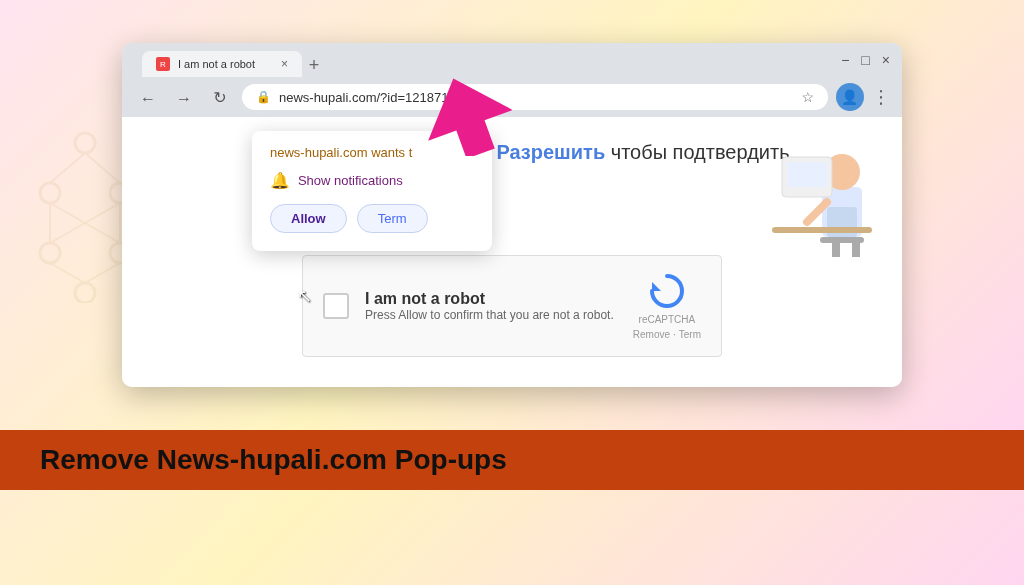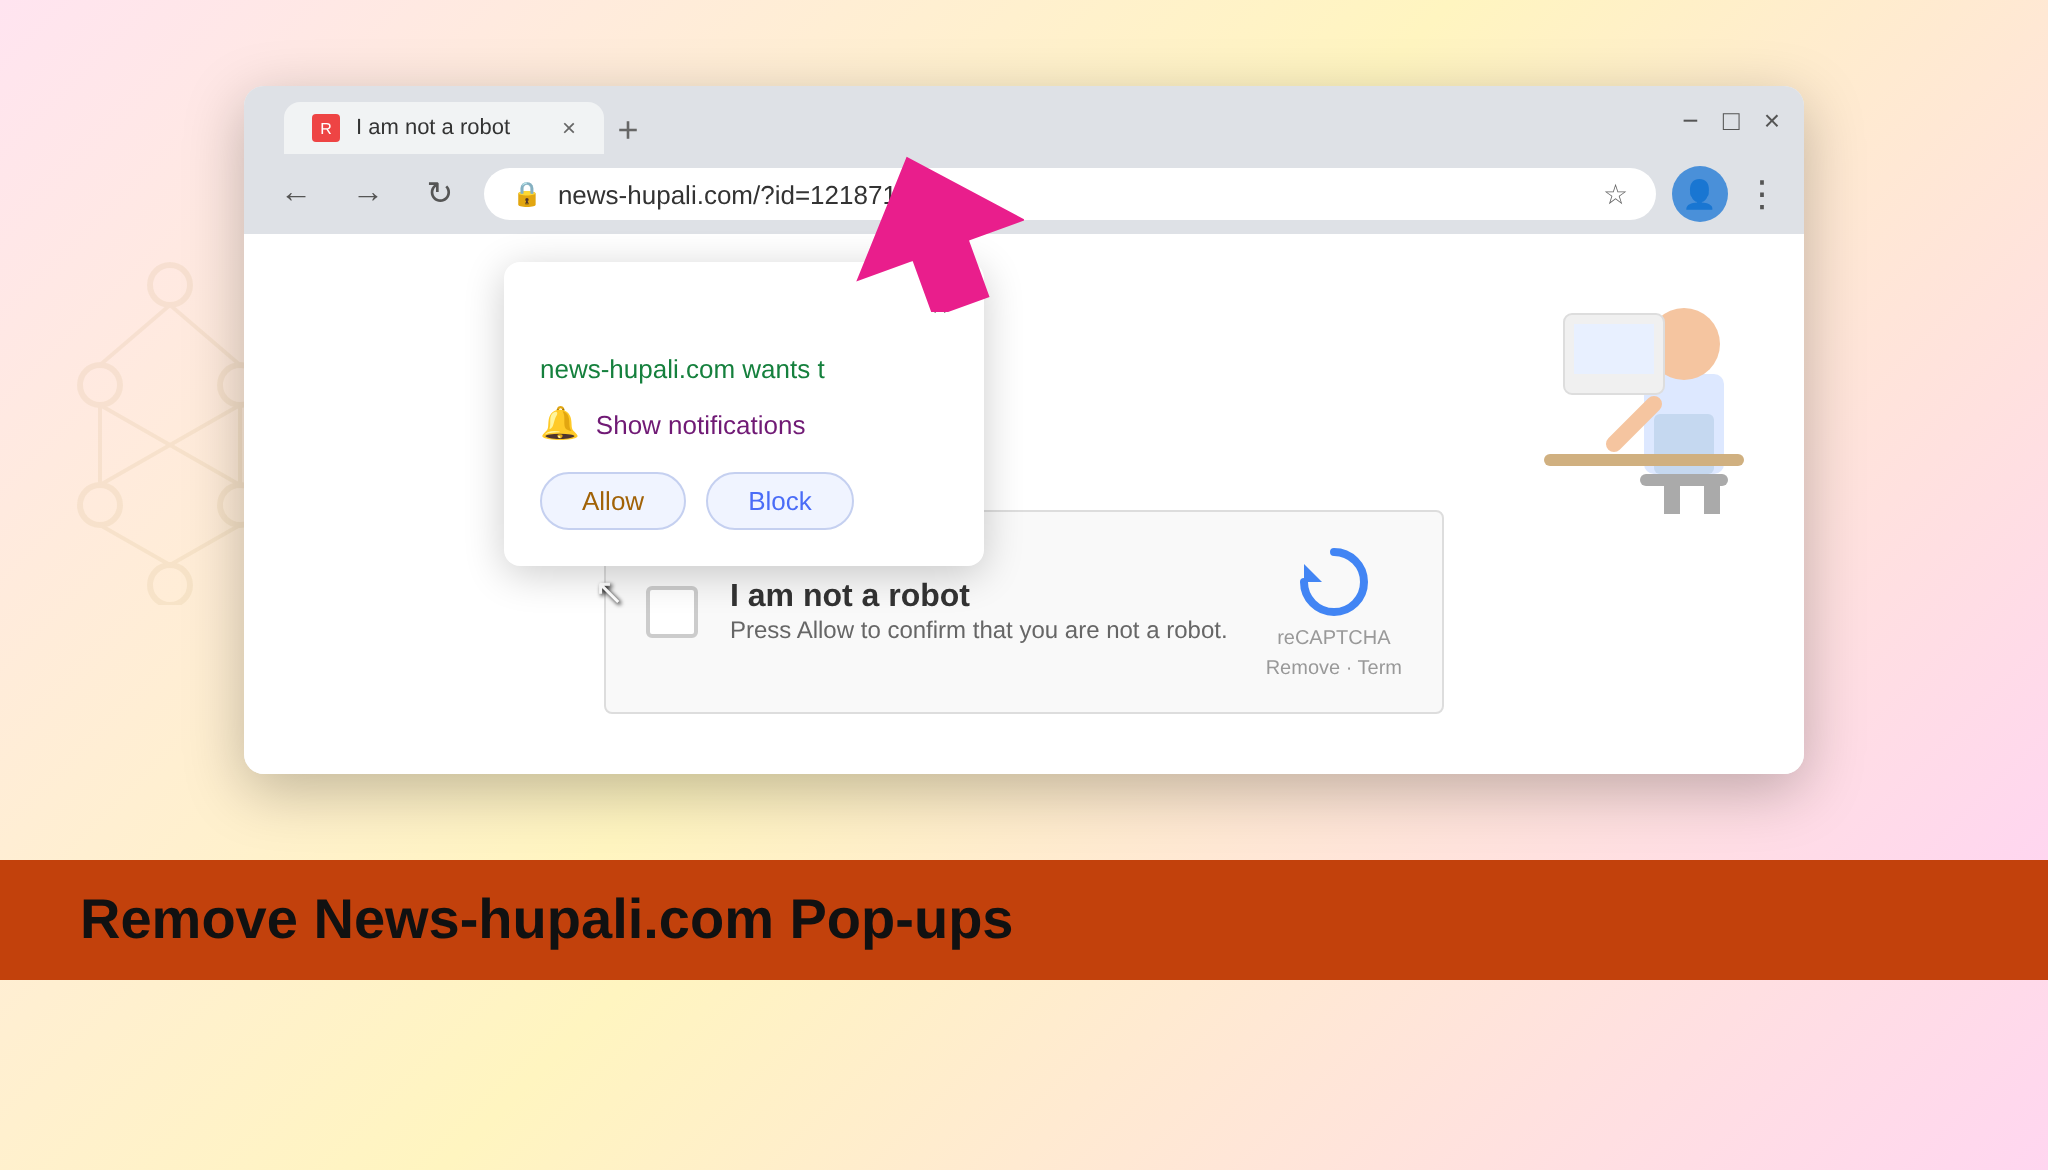--- a/index.html
+++ b/index.html
@@ -239,25 +239,24 @@
       z-index: 10;
     }
     .popup-header {
       display: flex;
       justify-content: space-between;
       align-items: flex-start;
       margin-bottom: 10px;
     }
     .popup-title {
       font-size: 13px;
-      color: #15803d;
+      color: #a16207;
       font-weight: 400;
       flex: 1;
       padding-right: 8px;
-      margin-top: 32px;
     }
     .popup-close {
       font-size: 14px;
       color: #666;
       cursor: pointer;
     }
     .popup-notification-row {
       display: flex;
       align-items: center;
       gap: 8px;
@@ -274,23 +273,23 @@
     .popup-buttons {
       display: flex;
       gap: 10px;
     }
     .popup-allow-btn {
       background: #f0f4ff;
       border: 1px solid #c5d0f0;
       border-radius: 20px;
       padding: 6px 20px;
       font-size: 13px;
-      color: #a16207;
-      cursor: pointer;
-      font-weight: 400;
+      color: #4c1d95;
+      cursor: pointer;
+      font-weight: 700;
     }
     .popup-block-btn {
       background: #f0f4ff;
       border: 1px solid #c5d0f0;
       border-radius: 20px;
       padding: 6px 20px;
       font-size: 13px;
       color: #4a6cf7;
       cursor: pointer;
       font-weight: 500;
@@ -401,20 +400,23 @@
         <span class="address-lock">🔒</span>
         <span class="address-text">news-hupali.com/?id=1218717454</span>
         <span class="address-star">☆</span>
       </div>
       <div class="profile-btn">👤</div>
       <div class="menu-btn">⋮</div>
     </div>
 
     <div class="page-content" style="min-height:270px;">
 
+      <div style="position:absolute;top:24px;left:48%;font-size:20px;color:#333;">
+        <span style="color:#4a7fe0;font-weight:600;">Разрешить</span><span> чтобы подтвердить</span>
+      </div>
 
       <div class="robot-illustration">
         <svg width="120" height="130" viewBox="0 0 120 130">
 
           <rect x="60" y="60" width="40" height="50" rx="5" fill="#dde8ff"></rect>
           <circle cx="80" cy="45" r="18" fill="#f5c5a0"></circle>
           <rect x="65" y="80" width="30" height="30" rx="3" fill="#c5d8f0"></rect>
           <rect x="20" y="30" width="50" height="40" rx="4" fill="#f0f0f0" stroke="#ddd"></rect>
           <rect x="25" y="35" width="40" height="25" fill="#e8f0ff"></rect>
 
@@ -451,21 +453,21 @@
         <div class="popup-header">
           <span class="popup-title">news-hupali.com wants t</span>
           <span class="popup-close">×</span>
         </div>
         <div class="popup-notification-row">
           <span class="popup-bell">🔔</span>
           <span class="popup-show-text">Show notifications</span>
         </div>
         <div class="popup-buttons">
           <button class="popup-allow-btn">Allow</button>
-          <button class="popup-block-btn">Block</button>
+          <button class="popup-block-btn">Term</button>
         </div>
 
         <div style="position:absolute;top:-55px;right:-20px;z-index:20;">
           <svg width="90" height="80" viewBox="0 0 90 80">
             <polygon points="45,0 90,50 60,50 60,80 30,80 30,50 0,50" fill="#e91e8c" transform="rotate(-20, 45, 40)"></polygon>
           </svg>
         </div>
       </div>
     </div>
   </div>

